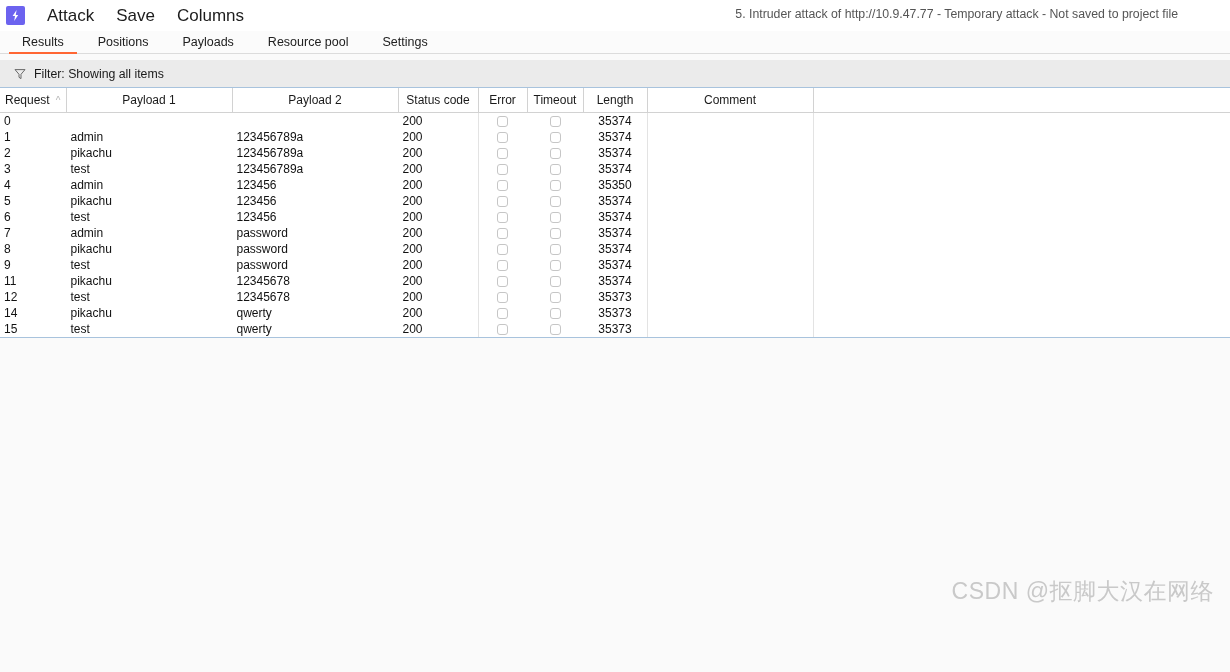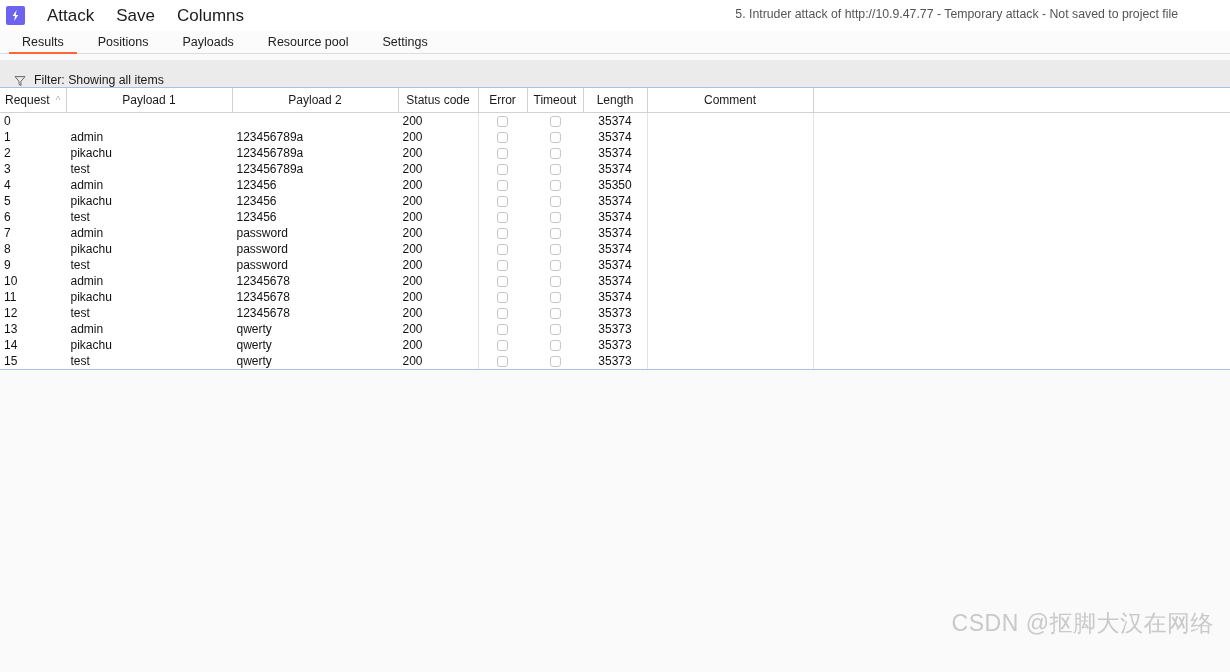--- a/index.html
+++ b/index.html
@@ -84,21 +84,21 @@
     height: 2.5px;
     background: #ff6633;
   }
 
   
   .filterbar {
     height: 27px;
     background: #ebebeb;
     margin: 6px 0 0 0;
     display: flex;
-    align-items: flex-end;
+    align-items: center;
     padding-left: 14px;
   }
   .filter-icon {
     margin-right: 8px;
     display: flex;
     align-items: center;
   }
   .filter-text {
     font-size: 12.3px;
     color: #1a1a1a;
@@ -355,31 +355,20 @@
           <td class="c-p1">test</td>
           <td class="c-p2">password</td>
           <td class="c-status sep-cell">200</td>
           <td class="c-check"><span class="cbox"></span></td>
           <td class="c-check"><span class="cbox"></span></td>
           <td class="c-len sep-cell">35374</td>
           <td class="sep-cell"></td>
           <td class=""></td>
         </tr>
         <tr>
-          <td class="c-request">10</td>
-          <td class="c-p1">admin</td>
-          <td class="c-p2">12345678</td>
-          <td class="c-status sep-cell">200</td>
-          <td class="c-check"><span class="cbox"></span></td>
-          <td class="c-check"><span class="cbox"></span></td>
-          <td class="c-len sep-cell">35374</td>
-          <td class="sep-cell"></td>
-          <td class=""></td>
-        </tr>
-        <tr>
           <td class="c-request">11</td>
           <td class="c-p1">pikachu</td>
           <td class="c-p2">12345678</td>
           <td class="c-status sep-cell">200</td>
           <td class="c-check"><span class="cbox"></span></td>
           <td class="c-check"><span class="cbox"></span></td>
           <td class="c-len sep-cell">35374</td>
           <td class="sep-cell"></td>
           <td class=""></td>
         </tr>
@@ -388,31 +377,20 @@
           <td class="c-p1">test</td>
           <td class="c-p2">12345678</td>
           <td class="c-status sep-cell">200</td>
           <td class="c-check"><span class="cbox"></span></td>
           <td class="c-check"><span class="cbox"></span></td>
           <td class="c-len sep-cell">35373</td>
           <td class="sep-cell"></td>
           <td class=""></td>
         </tr>
         <tr>
-          <td class="c-request">13</td>
-          <td class="c-p1">admin</td>
-          <td class="c-p2">qwerty</td>
-          <td class="c-status sep-cell">200</td>
-          <td class="c-check"><span class="cbox"></span></td>
-          <td class="c-check"><span class="cbox"></span></td>
-          <td class="c-len sep-cell">35373</td>
-          <td class="sep-cell"></td>
-          <td class=""></td>
-        </tr>
-        <tr>
           <td class="c-request">14</td>
           <td class="c-p1">pikachu</td>
           <td class="c-p2">qwerty</td>
           <td class="c-status sep-cell">200</td>
           <td class="c-check"><span class="cbox"></span></td>
           <td class="c-check"><span class="cbox"></span></td>
           <td class="c-len sep-cell">35373</td>
           <td class="sep-cell"></td>
           <td class=""></td>
         </tr>

